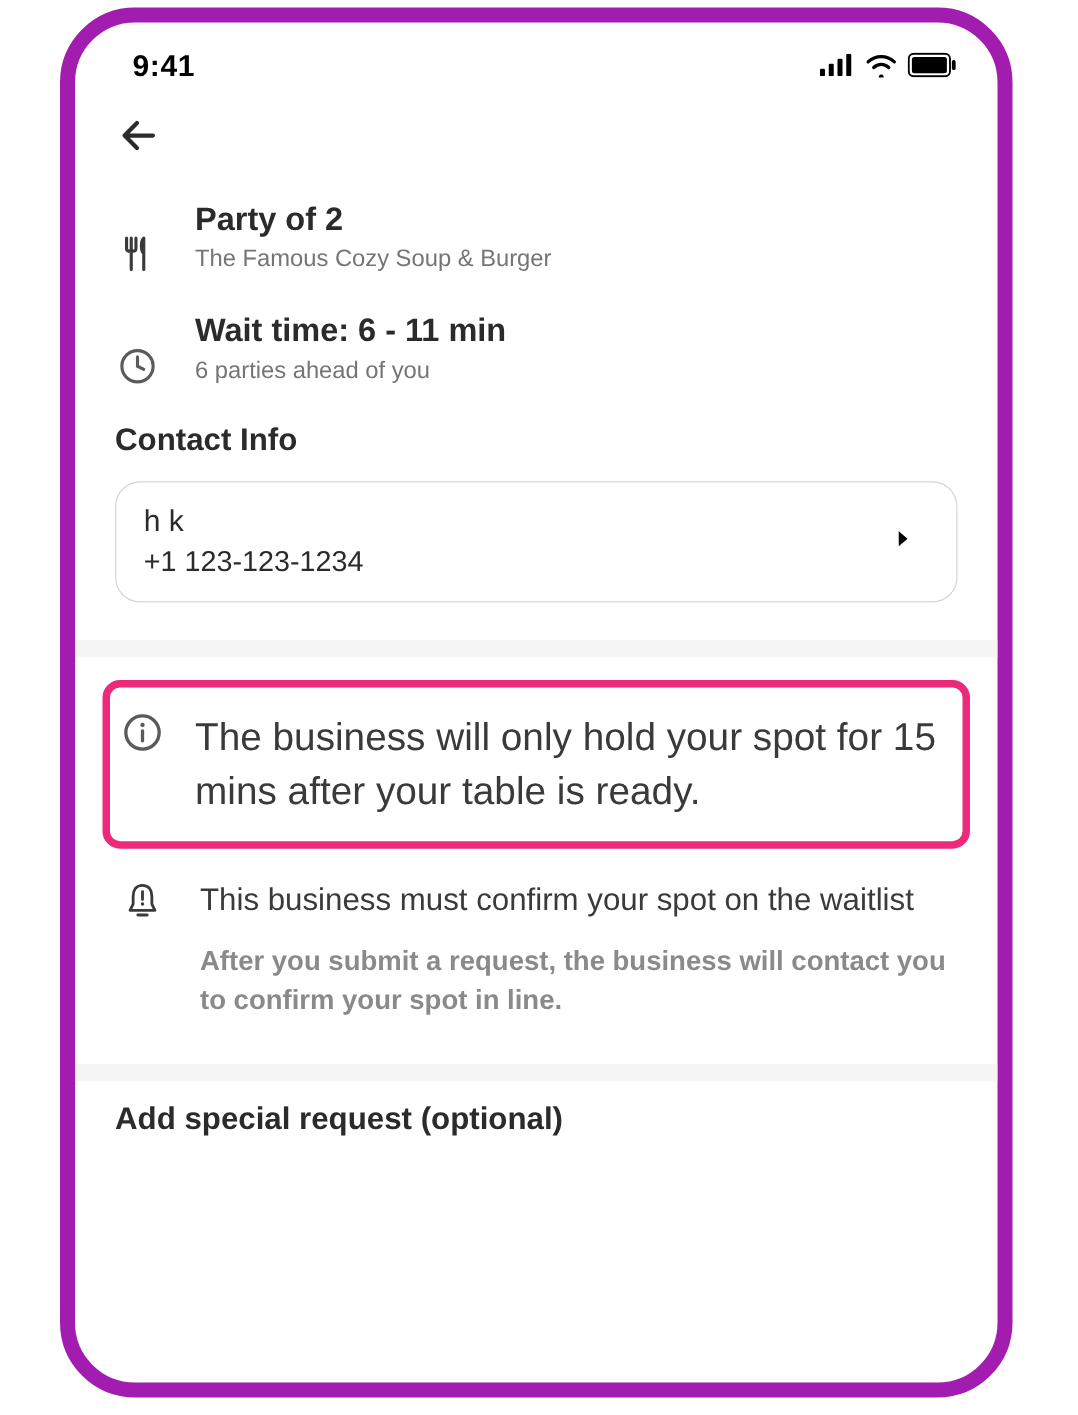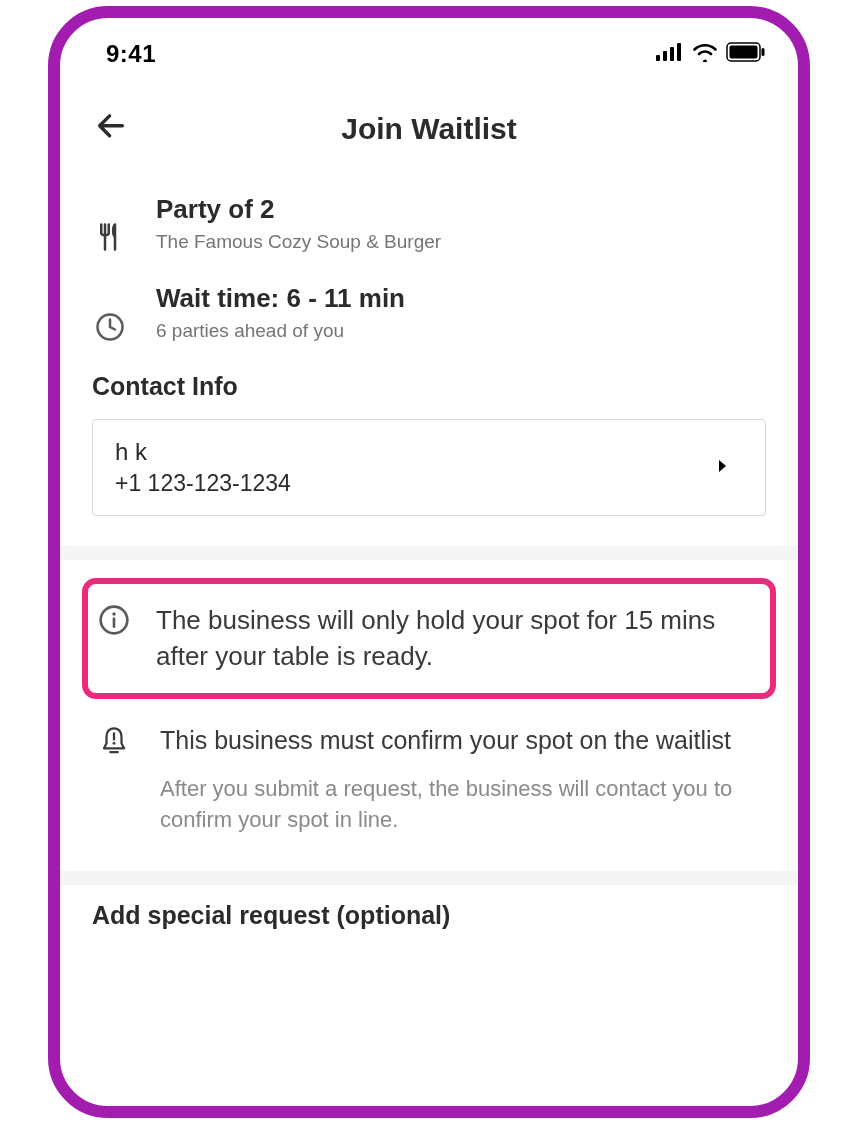--- a/index.html
+++ b/index.html
@@ -94,21 +94,21 @@
     }
     .section-title {
       font-size: 25px;
       font-weight: 700;
       color: #2b2b2b;
       margin-bottom: 18px;
       margin-top: 6px;
     }
     .contact-card {
       border: 1px solid #d6d6d6;
-      border-radius: 4px;
+      border-radius: 20px;
       padding: 18px 22px;
       display: flex;
       align-items: center;
       justify-content: space-between;
       cursor: pointer;
     }
     .contact-left {
       display: flex;
       flex-direction: column;
     }
@@ -141,21 +141,21 @@
       gap: 22px;
     }
     .highlight-icon {
       width: 40px;
       display: flex;
       justify-content: center;
       padding-top: 2px;
       flex-shrink: 0;
     }
     .highlight-text {
-      font-size: 26px;
+      font-size: 31px;
       color: #3a3a3a;
       line-height: 1.4;
       font-weight: 400;
     }
     .notice-row {
       display: flex;
       align-items: flex-start;
       gap: 28px;
       padding: 14px 4px 0 4px;
       justify-content: center;
@@ -171,21 +171,21 @@
       font-size: 25px;
       color: #3a3a3a;
       line-height: 1.4;
       font-weight: 400;
       margin-bottom: 16px;
     }
     .notice-sub {
       font-size: 22px;
       color: #8a8a8a;
       line-height: 1.4;
-      font-weight: 400;
+      font-weight: 700;
     }
     .special-request {
       font-size: 25px;
       font-weight: 700;
       color: #2b2b2b;
       margin-top: 16px;
     }
   </style>
 </head>
 <body>
@@ -219,21 +219,20 @@
       </span>
     </div>
   </div>
 
   <div class="header">
     <div class="back-btn">
       <svg width="34" height="34" viewBox="0 0 24 24">
         <path d="M20 12 H4 M4 12 L11 5 M4 12 L11 19" stroke="#2b2b2b" stroke-width="2.4" fill="none" stroke-linecap="round" stroke-linejoin="round"></path>
       </svg>
     </div>
-    <div class="header-title">Join Waitlist</div>
   </div>
 
   <div class="content">
 
     <div class="info-row">
       <div class="info-icon">
         <svg width="30" height="32" viewBox="0 0 24 24">
           <path d="M5 2 V9 M8 2 V9 M11 2 V9 M8 9 V22 M5 9 C5 11 11 11 11 9" stroke="#3a3a3a" stroke-width="2" fill="none" stroke-linecap="round"></path>
           <path d="M16 2 C14 4 14 10 16 12 V22 M16 2 V12" stroke="#3a3a3a" stroke-width="2" fill="#3a3a3a" stroke-linecap="round"></path>
         </svg>

